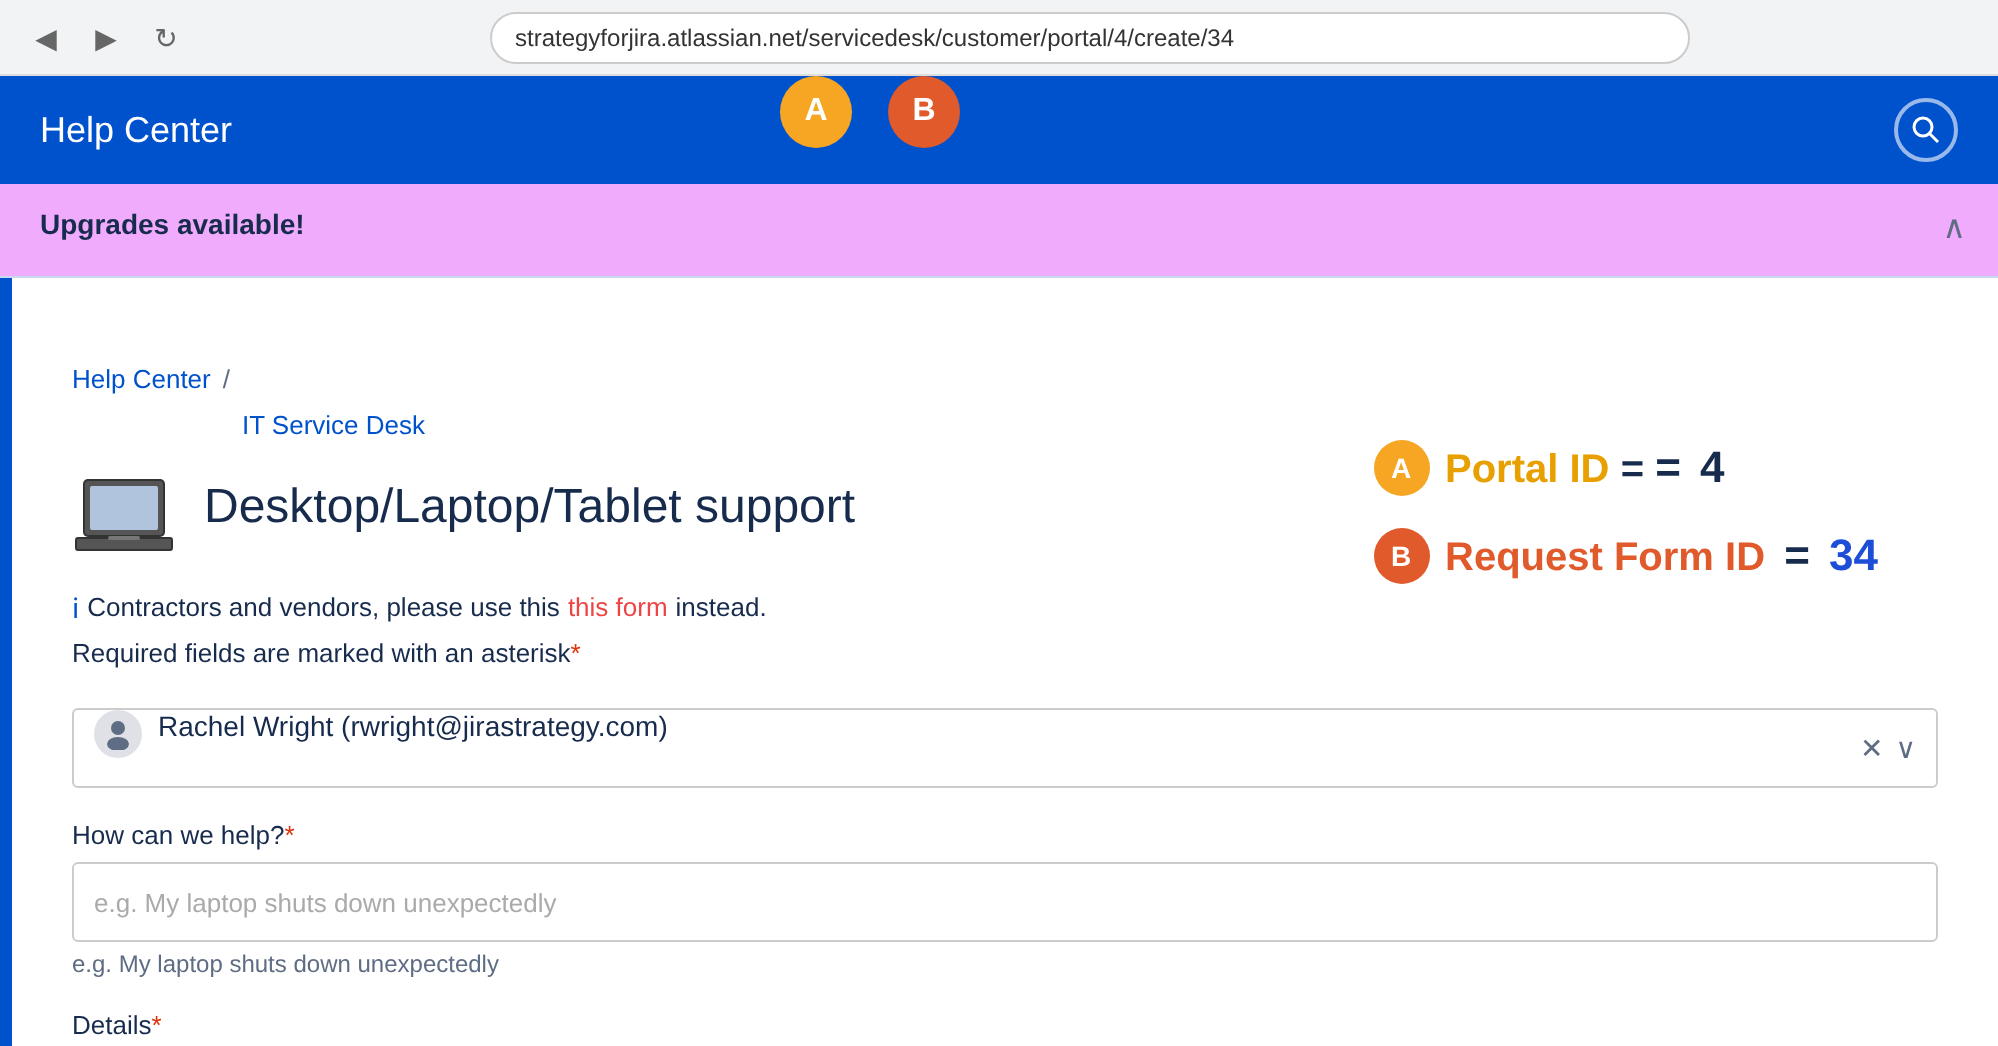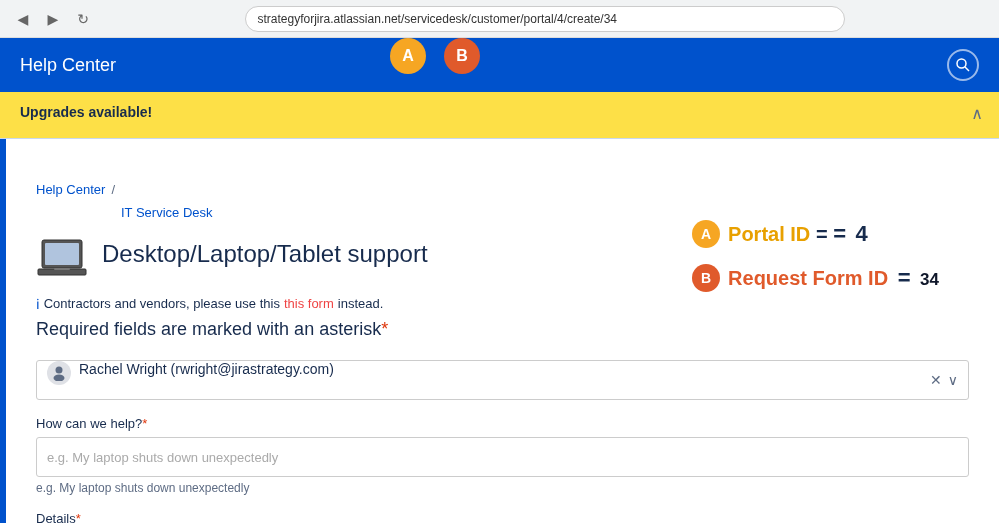--- a/index.html
+++ b/index.html
@@ -41,21 +41,21 @@
       display: flex; align-items: center; padding: 0 20px; justify-content: space-between;
     }
     .help-center-title { font-size: 18px; font-weight: 500; }
     .search-icon-circle {
       width: 32px; height: 32px; border-radius: 50%; border: 2px solid rgba(255,255,255,0.6);
       display: flex; align-items: center; justify-content: center; cursor: pointer;
     }
 
     
     .announcement-banner {
-      background: #fde047; border-bottom: 1px solid #c8d8f0;
+      background: #f0abfc; border-bottom: 1px solid #c8d8f0;
       padding: 12px 20px 14px 20px; position: relative;
     }
     .announcement-title { font-weight: 700; font-size: 14px; color: #172b4d; margin-bottom: 4px; }
     .announcement-text { font-size: 13px; color: #172b4d; line-height: 1.5; }
     .announcement-text strong { font-weight: 700; }
     .announcement-close {
       position: absolute; top: 12px; right: 16px; cursor: pointer;
       font-size: 16px; color: #5e6c84; background: none; border: none;
     }
 
@@ -82,21 +82,21 @@
     .page-header { display: flex; align-items: flex-start; gap: 14px; margin-bottom: 12px; }
     .laptop-icon {
       width: 52px; height: 46px; flex-shrink: 0;
     }
     .page-title { font-size: 24px; font-weight: 500; color: #172b4d; line-height: 1.2; padding-top: 4px; }
 
     
     .info-line { font-size: 13px; color: #172b4d; margin-bottom: 6px; display: flex; align-items: center; gap: 4px; }
     .info-icon { color: #0052cc; font-size: 14px; }
     .info-link { color: #ef4444; text-decoration: none; cursor: pointer; }
-    .required-note { font-size: 18px; color: #172b4d; margin-bottom: 20px; }
+    .required-note { font-size: 13px; color: #172b4d; margin-bottom: 20px; }
     .required-star { color: #de350b; }
 
     
     .overlay-panel {
       position: absolute; right: 60px; top: 200px;
       background: rgba(255,255,255,0.0);
       padding: 10px 20px;
     }
     .overlay-row { display: flex; align-items: center; gap: 8px; margin-bottom: 16px; }
     .overlay-badge-a {
@@ -250,18 +250,18 @@
         <b style="color:#172b4d; font-size:22px; margin-left:4px;">4</b>
       </span>
     </div>
     <div class="overlay-row">
       <div class="overlay-badge-b">
         <span>B</span>
       </div>
       <span class="overlay-label">
         <span>Request Form ID</span>
         <b style="color:#172b4d; font-size:22px; margin-left:4px;"> =</b>
-        <b style="color:#0f172a; font-size:17px; margin-left:4px;">34</b>
+        <b style="color:#1d4ed8; font-size:22px; margin-left:4px;">34</b>
       </span>
     </div>
   </div>
 
 </div>
 
 </body></html>

